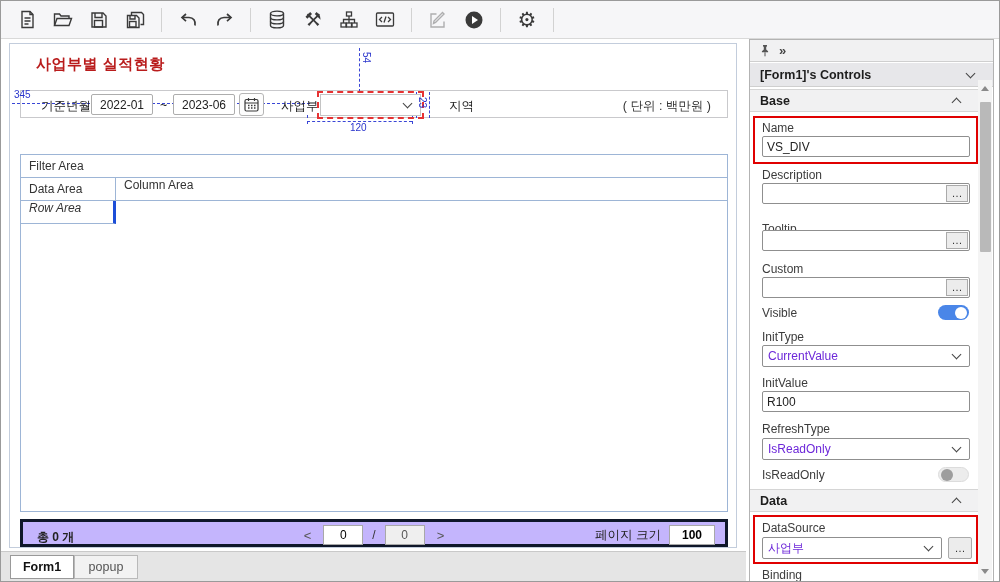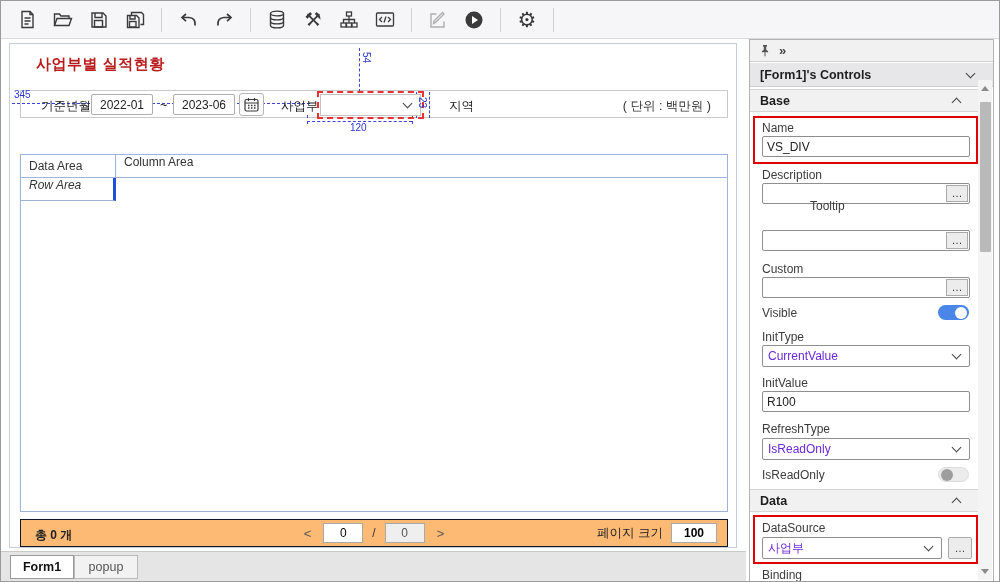--- a/index.html
+++ b/index.html
@@ -43,21 +43,21 @@
   
   .pivot { position:absolute; left:10px; top:110px; width:708px; height:358px; border:1px solid #9db5d6; background:#fff; }
   .prow-filter { height:23px; border-bottom:1px solid #9db5d6; display:flex; align-items:center; padding-left:8px; }
   .prow2 { display:flex; height:23px; border-bottom:1px solid #9db5d6; }
   .pcell-data { width:95px; border-right:1px solid #9db5d6; display:flex; align-items:center; padding-left:8px; }
   .pcell-col { flex:1; display:flex; align-items:flex-start; padding-left:8px; }
   .pcell-row { width:95px; height:23px; border-right:3px solid #1d4ed8; border-bottom:1px solid #9db5d6;
     display:flex; align-items:flex-start; padding-left:8px;font-style:italic; }
 
   
-  .cfooter { position:absolute; left:10px; top:475px; width:708px; height:28px; border:1px solid #0f172a; background:#fdba74; }
+  .cfooter { position:absolute; left:10px; top:475px; width:708px; height:28px; border:3px solid #0f172a; background:#c4b5fd; }
   .totaltxt { position:absolute; left:14px; top:7px; font-weight:bold; color:#222; }
   .pgwrap { position:absolute; left:0; right:0; top:3px; display:flex; justify-content:center; align-items:center; gap:9px; }
   .pgchev { color:#555; font-size:13px; cursor:pointer; padding:0 3px; }
   .pginput { width:40px; height:20px; border:1px solid #a8a8a8; text-align:center; font-size:12px; background:#fff; }
   .pginput.ro { background:#efefef; color:#555; }
   .pgsize { position:absolute; right:10px; top:3px; display:flex; align-items:center; gap:8px; }
   .pgsize .lbl { font-size:12.5px; color:#222; }
   .pgsize input { width:46px; height:20px; border:1px solid #a8a8a8; text-align:center; font-weight:bold; font-size:12px; }
 
   
@@ -228,20 +228,23 @@
       <div class="seldiv divsel">
         <span class="selval"></span>
         <span class="chev"></span>
       </div>
       <div class="divsel-outline"></div>
       <span class="flabel" style="left:428px;">지역</span>
       <span class="unit">( 단위 : 백만원 )</span>
     </div>
 
     <div class="pivot">
+      <div class="prow-filter">
+        <span>Filter Area</span>
+      </div>
       <div class="prow2">
         <div class="pcell-data">
           <span>Data Area</span>
         </div>
         <div class="pcell-col">
           <span>Column Area</span>
         </div>
       </div>
       <div class="pcell-row">
         <span>Row Area</span>
@@ -293,21 +296,21 @@
     <div class="pinputwrap" style="top:96px;">
       <input class="pinput" value="VS_DIV" style="">
     </div>
 
     <span class="plabel" style="top:128px;">Description</span>
     <div class="pinputwrap" style="top:143px;">
       <input class="pinput" value="" style="">
       <button class="dots">…</button>
     </div>
 
-    <span class="plabel" style="top:159px;margin-left:48px;">Tooltip</span>
+    <span class="plabel" style="top:182px;">Tooltip</span>
     <div class="pinputwrap" style="top:190px;">
       <input class="pinput" value="" style="">
       <button class="dots">…</button>
     </div>
 
     <span class="plabel" style="top:222px;">Custom</span>
     <div class="pinputwrap" style="top:237px;">
       <input class="pinput" value="" style="">
       <button class="dots">…</button>
     </div>

